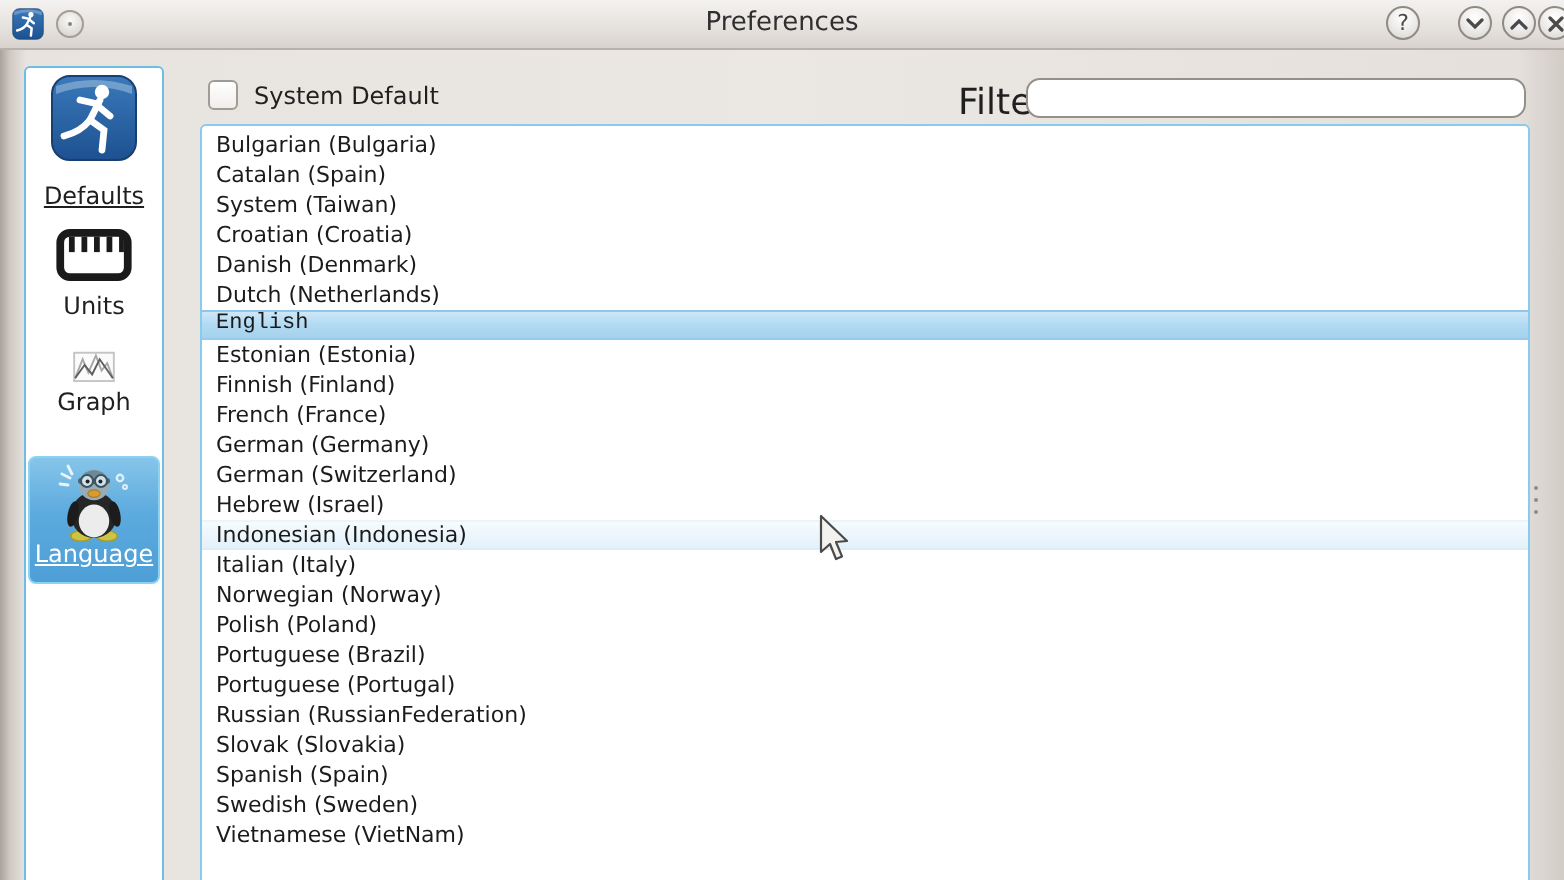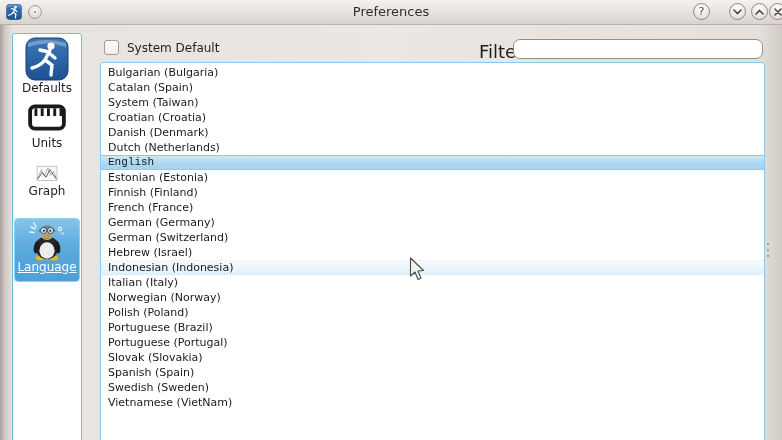--- a/index.html
+++ b/index.html
@@ -43,21 +43,21 @@
   #btn-close{left:769px;}
   
   .sidebar{
     position:absolute;left:12px;top:33px;width:70px;height:410px;
     background:#ffffff;border:1px solid #6fbde7;border-radius:3px;
     box-sizing:border-box;display:flex;flex-direction:column;align-items:center;
   }
   .side-item{display:flex;flex-direction:column;align-items:center;cursor:default;}
   .side-label{font-size:12px;color:#1f1f1f;line-height:13px;}
   #item-defaults{margin-top:3px;}
-  #item-defaults .side-label{margin-top:1px;}
+  #item-defaults .side-label{margin-top:11px;text-decoration:underline;}
   #item-units{margin-top:9px;}
   #item-units .side-label{margin-top:6px;}
   #item-graph{margin-top:14px;justify-content:flex-end;}
   #item-graph .side-label{margin-top:4px;}
   #item-language{
     margin-top:20px;width:66px;height:64px;border-radius:4px;
     background:linear-gradient(180deg,#86c5ea 0%,#5caade 45%,#4d9fd7 100%);
     border:1px solid #8ed2f2;box-sizing:border-box;justify-content:flex-start;
   }
   #item-language .side-label{color:#ffffff;text-decoration:underline;margin-top:0px;}
@@ -240,20 +240,21 @@
       <div class="row">French (France)</div>
       <div class="row">German (Germany)</div>
       <div class="row">German (Switzerland)</div>
       <div class="row">Hebrew (Israel)</div>
       <div class="row hovered">Indonesian (Indonesia)</div>
       <div class="row">Italian (Italy)</div>
       <div class="row">Norwegian (Norway)</div>
       <div class="row">Polish (Poland)</div>
       <div class="row">Portuguese (Brazil)</div>
       <div class="row">Portuguese (Portugal)</div>
+      <div class="row">Russian (RussianFederation)</div>
       <div class="row">Slovak (Slovakia)</div>
       <div class="row">Spanish (Spain)</div>
       <div class="row">Swedish (Sweden)</div>
       <div class="row">Vietnamese (VietNam)</div>
     </div>
 
   <div class="grip">
       <i></i>
       <i></i>
       <i></i>

